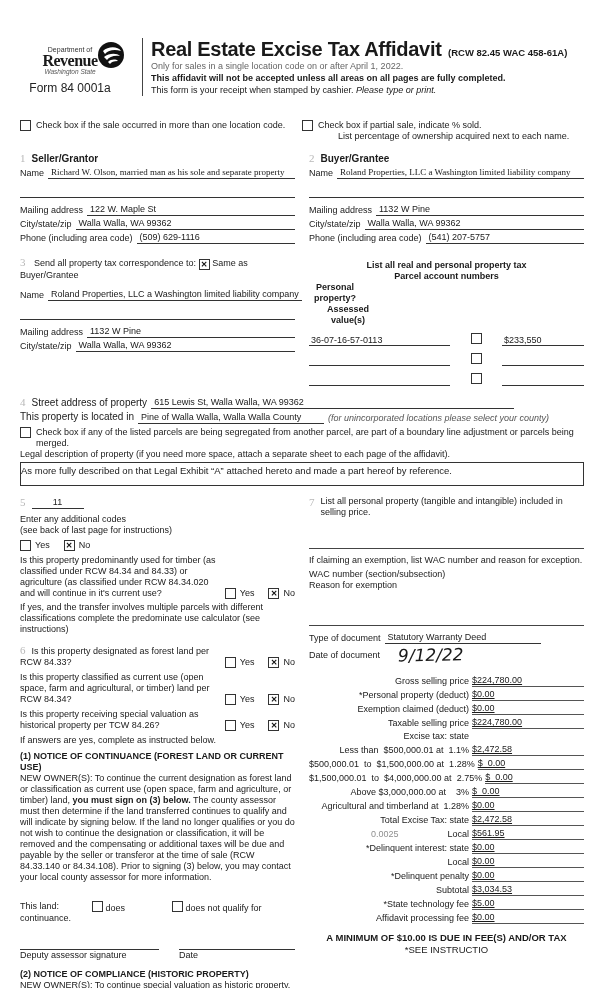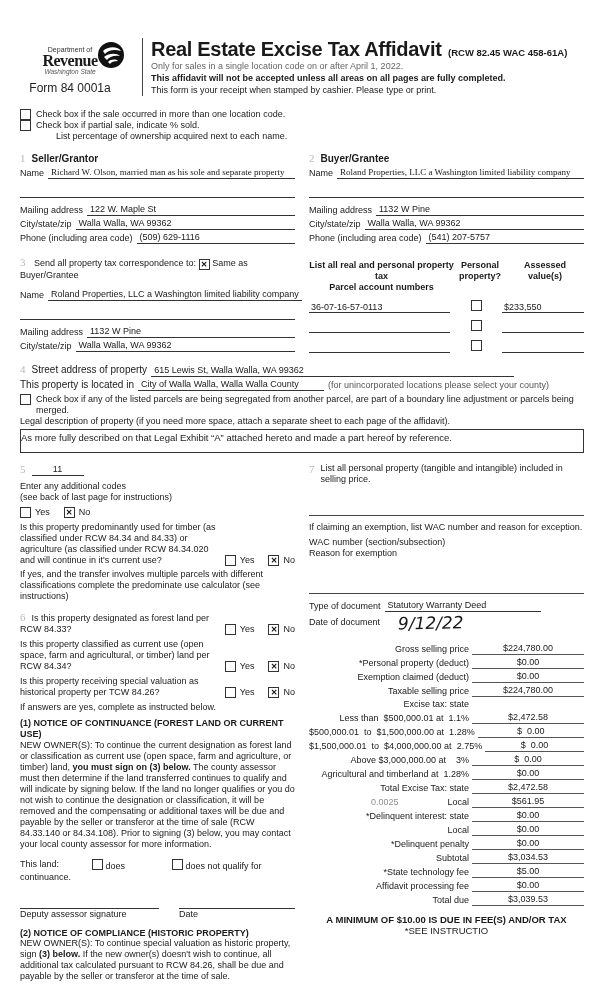--- a/index.html
+++ b/index.html
@@ -1,64 +1,64 @@
 <!DOCTYPE html>
 <html><head>
 <meta charset="utf-8">
 <style>
   html,body{margin:0;padding:0;background:#ffffff;}
   body{width:600px;height:988px;overflow:hidden;font-family:"Liberation Sans",sans-serif;font-size:9px;color:#1a1a1a;line-height:1.22;}
   .page{padding:36px 16px 0 20px;position:relative;}
   .b{font-weight:bold}
-  .i{}
+  .i{font-style:italic}
   .dim{color:#555}
   
   .hdr{display:flex;align-items:flex-end;}
   .logo{width:100px;text-align:center;padding-top:4px;}
   .logo .d1{font-size:7px;color:#333;}
   .logo .d2{font-size:16px;font-weight:bold;font-family:"Liberation Serif",serif;letter-spacing:-0.5px;line-height:14px;}
   .logo .d3{font-size:6.5px;color:#555;font-style:italic;}
   .logo .fno{font-size:12px;margin-top:5px;color:#222;}
   .swirl{position:absolute;left:96px;top:40px;}
   .hdiv{width:1px;background:#444;align-self:stretch;margin:2px 8px 0 22px;height:58px;}
   .htxt{flex:1;}
   .htitle{font-size:20px;font-weight:bold;letter-spacing:-0.3px;line-height:20px;}
   .hrcw{font-size:9.5px;font-weight:bold;margin-left:4px;}
   .hsub1{color:#666;margin-top:2px;}
   .hsub{margin-top:1px;}
   
   .cb{display:inline-block;width:9px;height:9px;border:1px solid #333;font-size:8px;line-height:9px;text-align:center;vertical-align:-1px;font-weight:bold;color:#111;background:#fff;flex:none;}
-  .topchk{display:flex;margin-top:13px;flex-direction:column;}
+  .topchk{display:flex;margin-top:24px;}
   .topchk .half{flex:1;display:flex;gap:5px;}
   
   .row{display:flex;align-items:flex-end;margin-top:2px;}
   .lab{white-space:nowrap;margin-right:4px;}
   .ln{flex:1;border-bottom:1px solid #333;padding:0 3px;min-height:11px;line-height:11px;white-space:nowrap;}
   .secnum{color:#b8b8b8;font-size:11px;font-family:"Liberation Serif",serif;margin-right:6px;}
   .cols2{display:flex;gap:14px;margin-top:10px;}
   .cols2 .c{flex:1;min-width:0;}
   .sec-h{font-weight:bold;font-size:10px;}
   
-  .phead{display:flex;text-align:center;font-weight:bold;margin-top:6px;}
+  .phead{display:flex;text-align:center;font-weight:bold;margin-top:6px;flex-direction:column;}
   .phead .h1{flex:1}.phead .h2{width:52px}.phead .h3{width:78px}
   .prow{display:flex;align-items:flex-end;margin-top:7px;}
   .prow .pn{flex:1;border-bottom:1px solid #333;min-height:10px;line-height:10px;padding:0 2px;}
   .prow .pc{width:52px;text-align:center;}
   .prow .pv{width:78px;border-bottom:1px solid #333;min-height:10px;line-height:10px;padding:0 2px;}
   
   .legalbox{border:1px solid #333;padding:2px 0;margin-top:2px;min-height:18px;font-size:9.5px;}
   
   .qrow{display:flex;align-items:flex-end;margin-top:4px;}
   .qtext{flex:1;padding-right:6px;}
   .yn{white-space:nowrap;display:flex;gap:4px;align-items:center;}
   .yn .gap{width:6px}
   
   .trow{display:flex;align-items:flex-end;margin-top:1px;position:relative;line-height:12px;}
   .tlhs{flex:1;text-align:right;white-space:pre;padding-right:3px;}
-  .tval{width:112px;border-bottom:1px solid #555;text-align:center;white-space:pre;}
+  .tval{width:112px;border-bottom:1px solid #555;text-align:left;white-space:pre;text-decoration:underline;}
   .trow.nl .tval{border-bottom:none;}
   .tpre{position:absolute;left:62px;color:#8f8f8f;}
   .minbox{text-align:center;margin-top:8px;font-weight:bold;font-size:9.5px;}
   
   .hand{font-family:"DejaVu Sans",sans-serif;font-style:italic;transform:rotate(-1deg);display:inline-block;}
   .hand-lg{font-size:17px;line-height:14px;}
 </style>
 </head>
 <body>
 
@@ -212,21 +212,21 @@
 
   <div style="margin-top:10px">
     <div class="row">
       <span class="secnum">4</span>
       <span class="lab" style="font-size:10px">Street address of property</span>
       <span class="ln">615 Lewis St, Walla Walla, WA 99362</span>
       <span style="width:70px"></span>
     </div>
     <div class="row">
       <span class="lab" style="font-size:10px">This property is located in</span>
-      <span class="ln" style="flex:none;width:180px">City of Walla Walla, Walla Walla County</span>
+      <span class="ln" style="flex:none;width:180px">Pine of Walla Walla, Walla Walla County</span>
       <span class="i dim" style="margin-left:4px">(for unincorporated locations please select your county)</span>
     </div>
     <div style="margin-top:3px;display:flex;gap:5px">
       <span class="cb"></span>
       <span>Check box if any of the listed parcels are being segregated from another parcel, are part of a boundary line adjustment or parcels being merged.</span>
     </div>
     <div>Legal description of property (if you need more space, attach a separate sheet to each page of the affidavit).</div>
     <div class="legalbox">As more fully described on that Legal Exhibit “A” attached hereto and made a part hereof by reference.</div>
   </div>
 
@@ -291,21 +291,21 @@
             <span>No</span>
         </span>
       </div>
       <div style="margin-top:4px">If answers are yes, complete as instructed below.</div>
 
       <div class="b" style="margin-top:5px">(1) NOTICE OF CONTINUANCE (FOREST LAND OR CURRENT USE)</div>
       <div>
         <span>NEW OWNER(S): To continue the current designation as forest land or classification as current use (open space, farm and agriculture, or timber) land, </span><span class="b">you must sign on (3) below.</span><span> The county assessor must then determine if the land transferred continues to qualify and will indicate by signing below. If the land no longer qualifies or you do not wish to continue the designation or classification, it will be removed and the compensating or additional taxes will be due and payable by the seller or transferor at the time of sale (RCW 84.33.140 or 84.34.108). Prior to signing (3) below, you may contact your local county assessor for more information.</span>
       </div>
 
-      <div style="display:flex;margin-top:9px">
+      <div style="display:flex;margin-top:18px">
         <span style="width:72px">This land:</span>
         <span style="width:80px"><span class="cb"></span> <span>does</span></span>
         <span><span class="cb"></span> <span>does not qualify for</span></span>
       </div>
       <div>continuance.</div>
 
       <div style="display:flex;gap:20px;margin-top:14px">
         <span style="flex:1.2">
           <div class="ln"></div>
           <div>Deputy assessor signature</div>
@@ -411,24 +411,20 @@
             <span class="tval">$3,034.53</span>
           </div>
         <div class="trow">
             <span class="tlhs">*State technology fee</span>
             <span class="tval">$5.00</span>
           </div>
         <div class="trow">
             <span class="tlhs">Affidavit processing fee</span>
             <span class="tval">$0.00</span>
           </div>
-        <div class="trow">
-            <span class="tlhs">Total due</span>
-            <span class="tval">$3,039.53</span>
-          </div>
       </div>
 
       <div class="minbox">
         <div>A MINIMUM OF $10.00 IS DUE IN FEE(S) AND/OR TAX</div>
         <div style="font-weight:normal">*SEE INSTRUCTIO</div>
       </div>
     </div>
   </div>
 
 </div>

